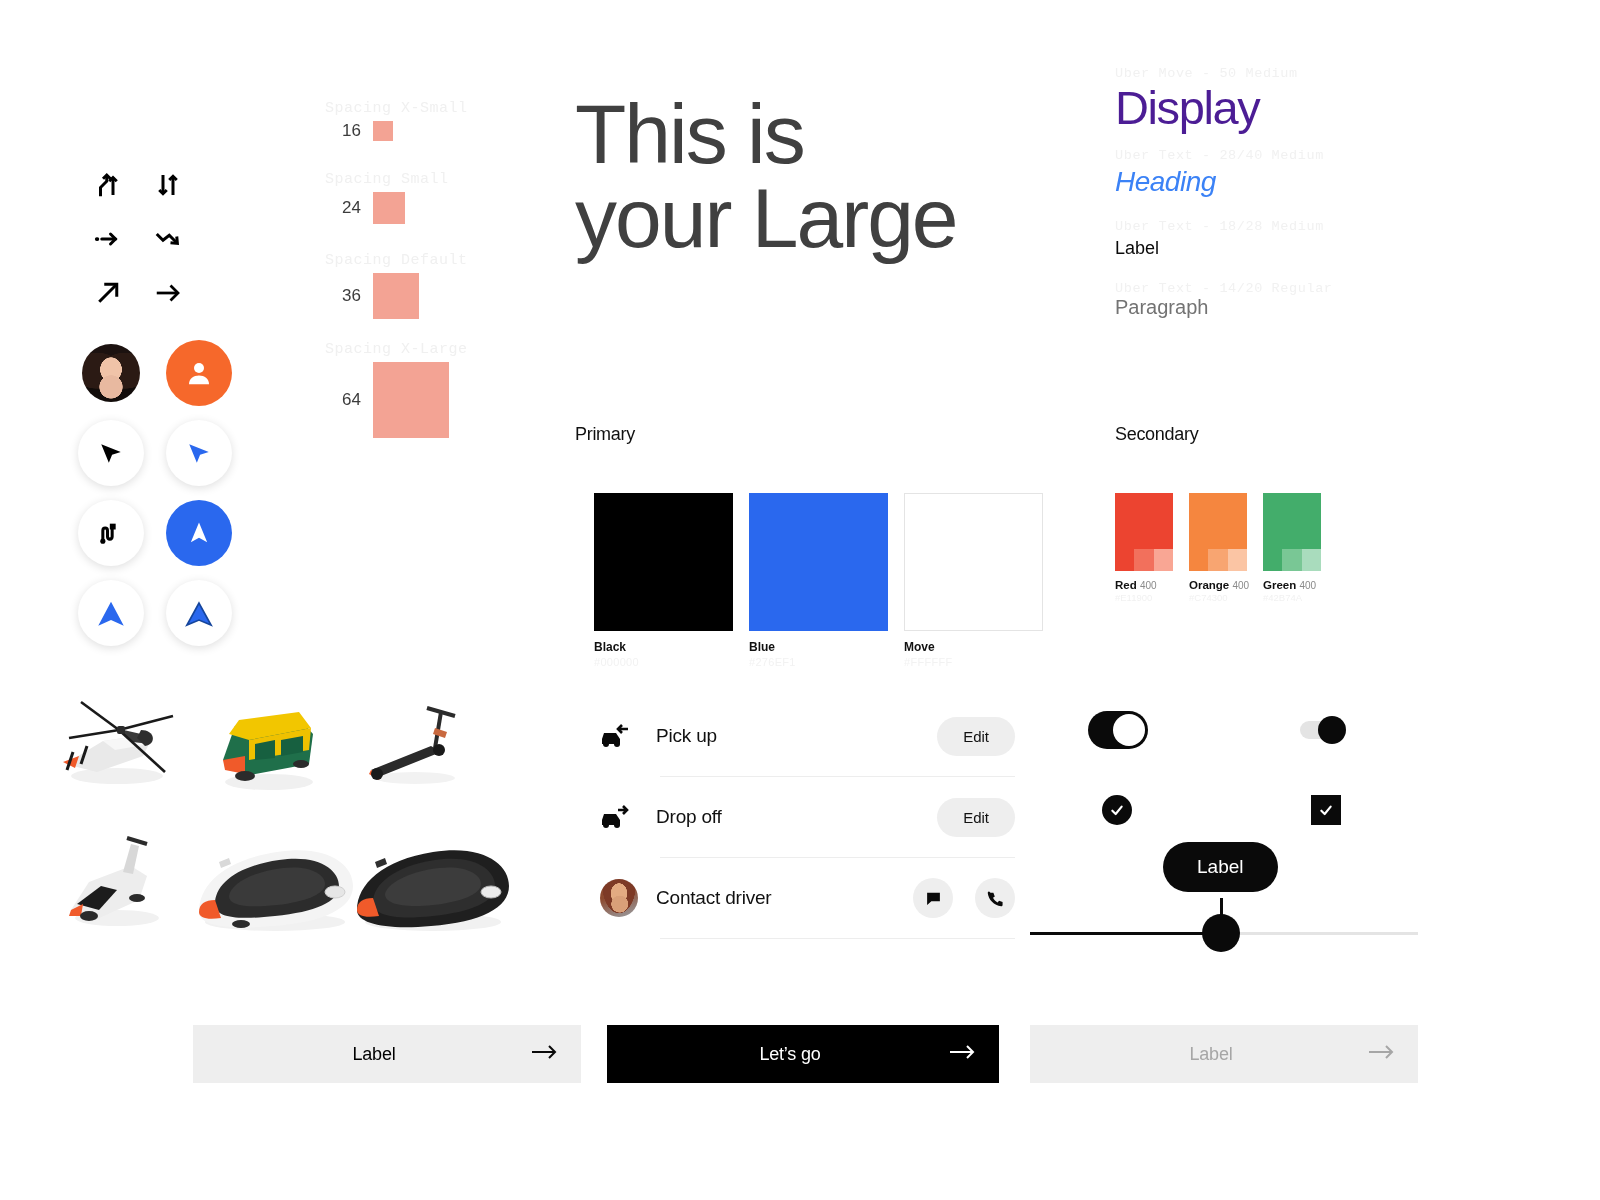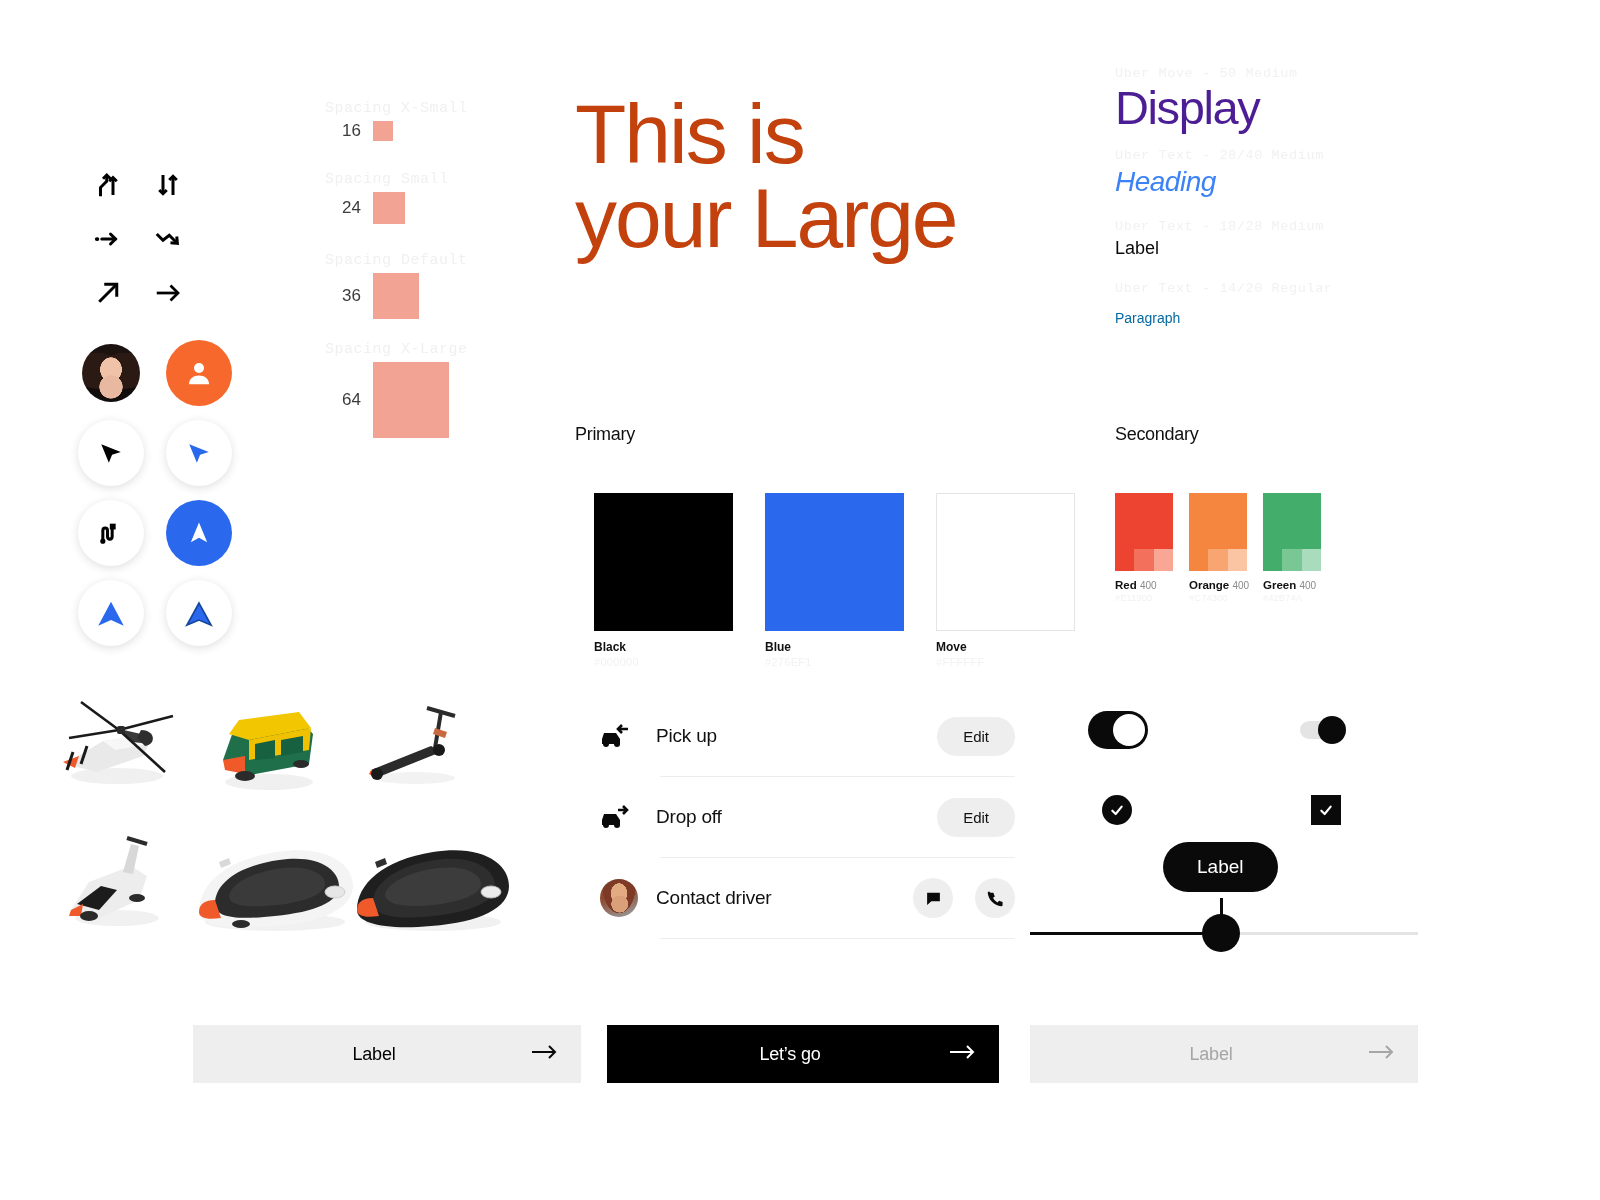--- a/index.html
+++ b/index.html
@@ -56,28 +56,28 @@
   .spacing { position:absolute; left:325px; top:100px; width:240px; }
   .sp-row { position:relative; margin-bottom:6px; }
   .sp-cap { font-family:"Liberation Mono", monospace; font-size:15px; color:#f0f0f0;
             letter-spacing:.5px; margin-bottom:4px; white-space:nowrap; }
   .sp-body { display:flex; align-items:center; }
   .sp-num { width:36px; text-align:right; font-size:17px; color:#3c3c3c; margin-right:12px; flex:none; }
   .sp-box { background:#f3a394; }
 
   
   .hero { position:absolute; left:575px; top:92px; width:470px;
-          font-size:84px; line-height:1.0; letter-spacing:-2px; color:#c2410c;
+          font-size:84px; line-height:1.0; letter-spacing:-2px; color:#404040;
           font-weight:400; }
   .hero span { display:block; }
 
   .sec-head { font-size:18px; color:#111; letter-spacing:-.3px; }
 
   .prim { position:absolute; left:575px; top:424px; width:480px; }
-  .prim-row { display:flex; gap:32px; margin-top:48px;padding-left:19px; }
+  .prim-row { display:flex; gap:16px; margin-top:48px;padding-left:19px; }
   .sw { width:139px; }
   .sw-chip { width:139px; height:138px; }
   .sw-name { font-size:12px; font-weight:bold; color:#111; margin-top:9px; }
   .sw-hex  { font-size:11px; color:#f2f2f2; margin-top:2px; letter-spacing:.3px; }
 
   .sec { position:absolute; left:1115px; top:424px; width:300px; }
   .sec-row { display:flex; gap:16px; margin-top:48px; }
   .ssw { width:58px; position:relative; }
   .ssw-chip { width:58px; height:78px; position:relative; }
   .ssw-tint { position:absolute; bottom:0; height:22px; width:100%; display:flex; }
@@ -97,21 +97,21 @@
   .rbtn { width:40px; height:40px; border-radius:50%; background:#eeeeee;
           display:flex; align-items:center; justify-content:center; }
 
   
   .typo { position:absolute; left:1115px; top:66px; width:330px; }
   .ty-spec { font-family:"Liberation Mono", monospace; font-size:13.5px; color:#f1f1f1;
              letter-spacing:.6px; white-space:nowrap; }
   .ty-display { font-size:47px; line-height:1.05; color:#4c1d95; letter-spacing:-1.4px; margin:2px 0 16px; }
   .ty-heading { font-size:28px; line-height:1.2; color:#3b82f6; letter-spacing:-.5px; margin:2px 0 20px;font-style:italic; }
   .ty-label   { font-size:18px; color:#0a0a0a; margin:4px 0 22px; }
-  .ty-para    { font-size:14px; color:#0369a1; margin:14px 0 0; }
+  .ty-para    { font-size:20px; color:#737373; margin:0 0 0; }
 
   
   .toggle-lg { width:60px; height:38px; border-radius:19px; background:#0a0a0a; position:relative; }
   .toggle-lg i { position:absolute; right:3px; top:3px; width:32px; height:32px;
                  border-radius:50%; background:#fff; }
   .toggle-sm { width:44px; height:18px; border-radius:9px; background:#e4e4e4; position:relative; }
   .toggle-sm i { position:absolute; right:-2px; top:-5px; width:28px; height:28px;
                  border-radius:50%; background:#0a0a0a; }
   .cb-round { width:30px; height:30px; border-radius:50%; background:#0a0a0a;
               display:flex; align-items:center; justify-content:center; }

